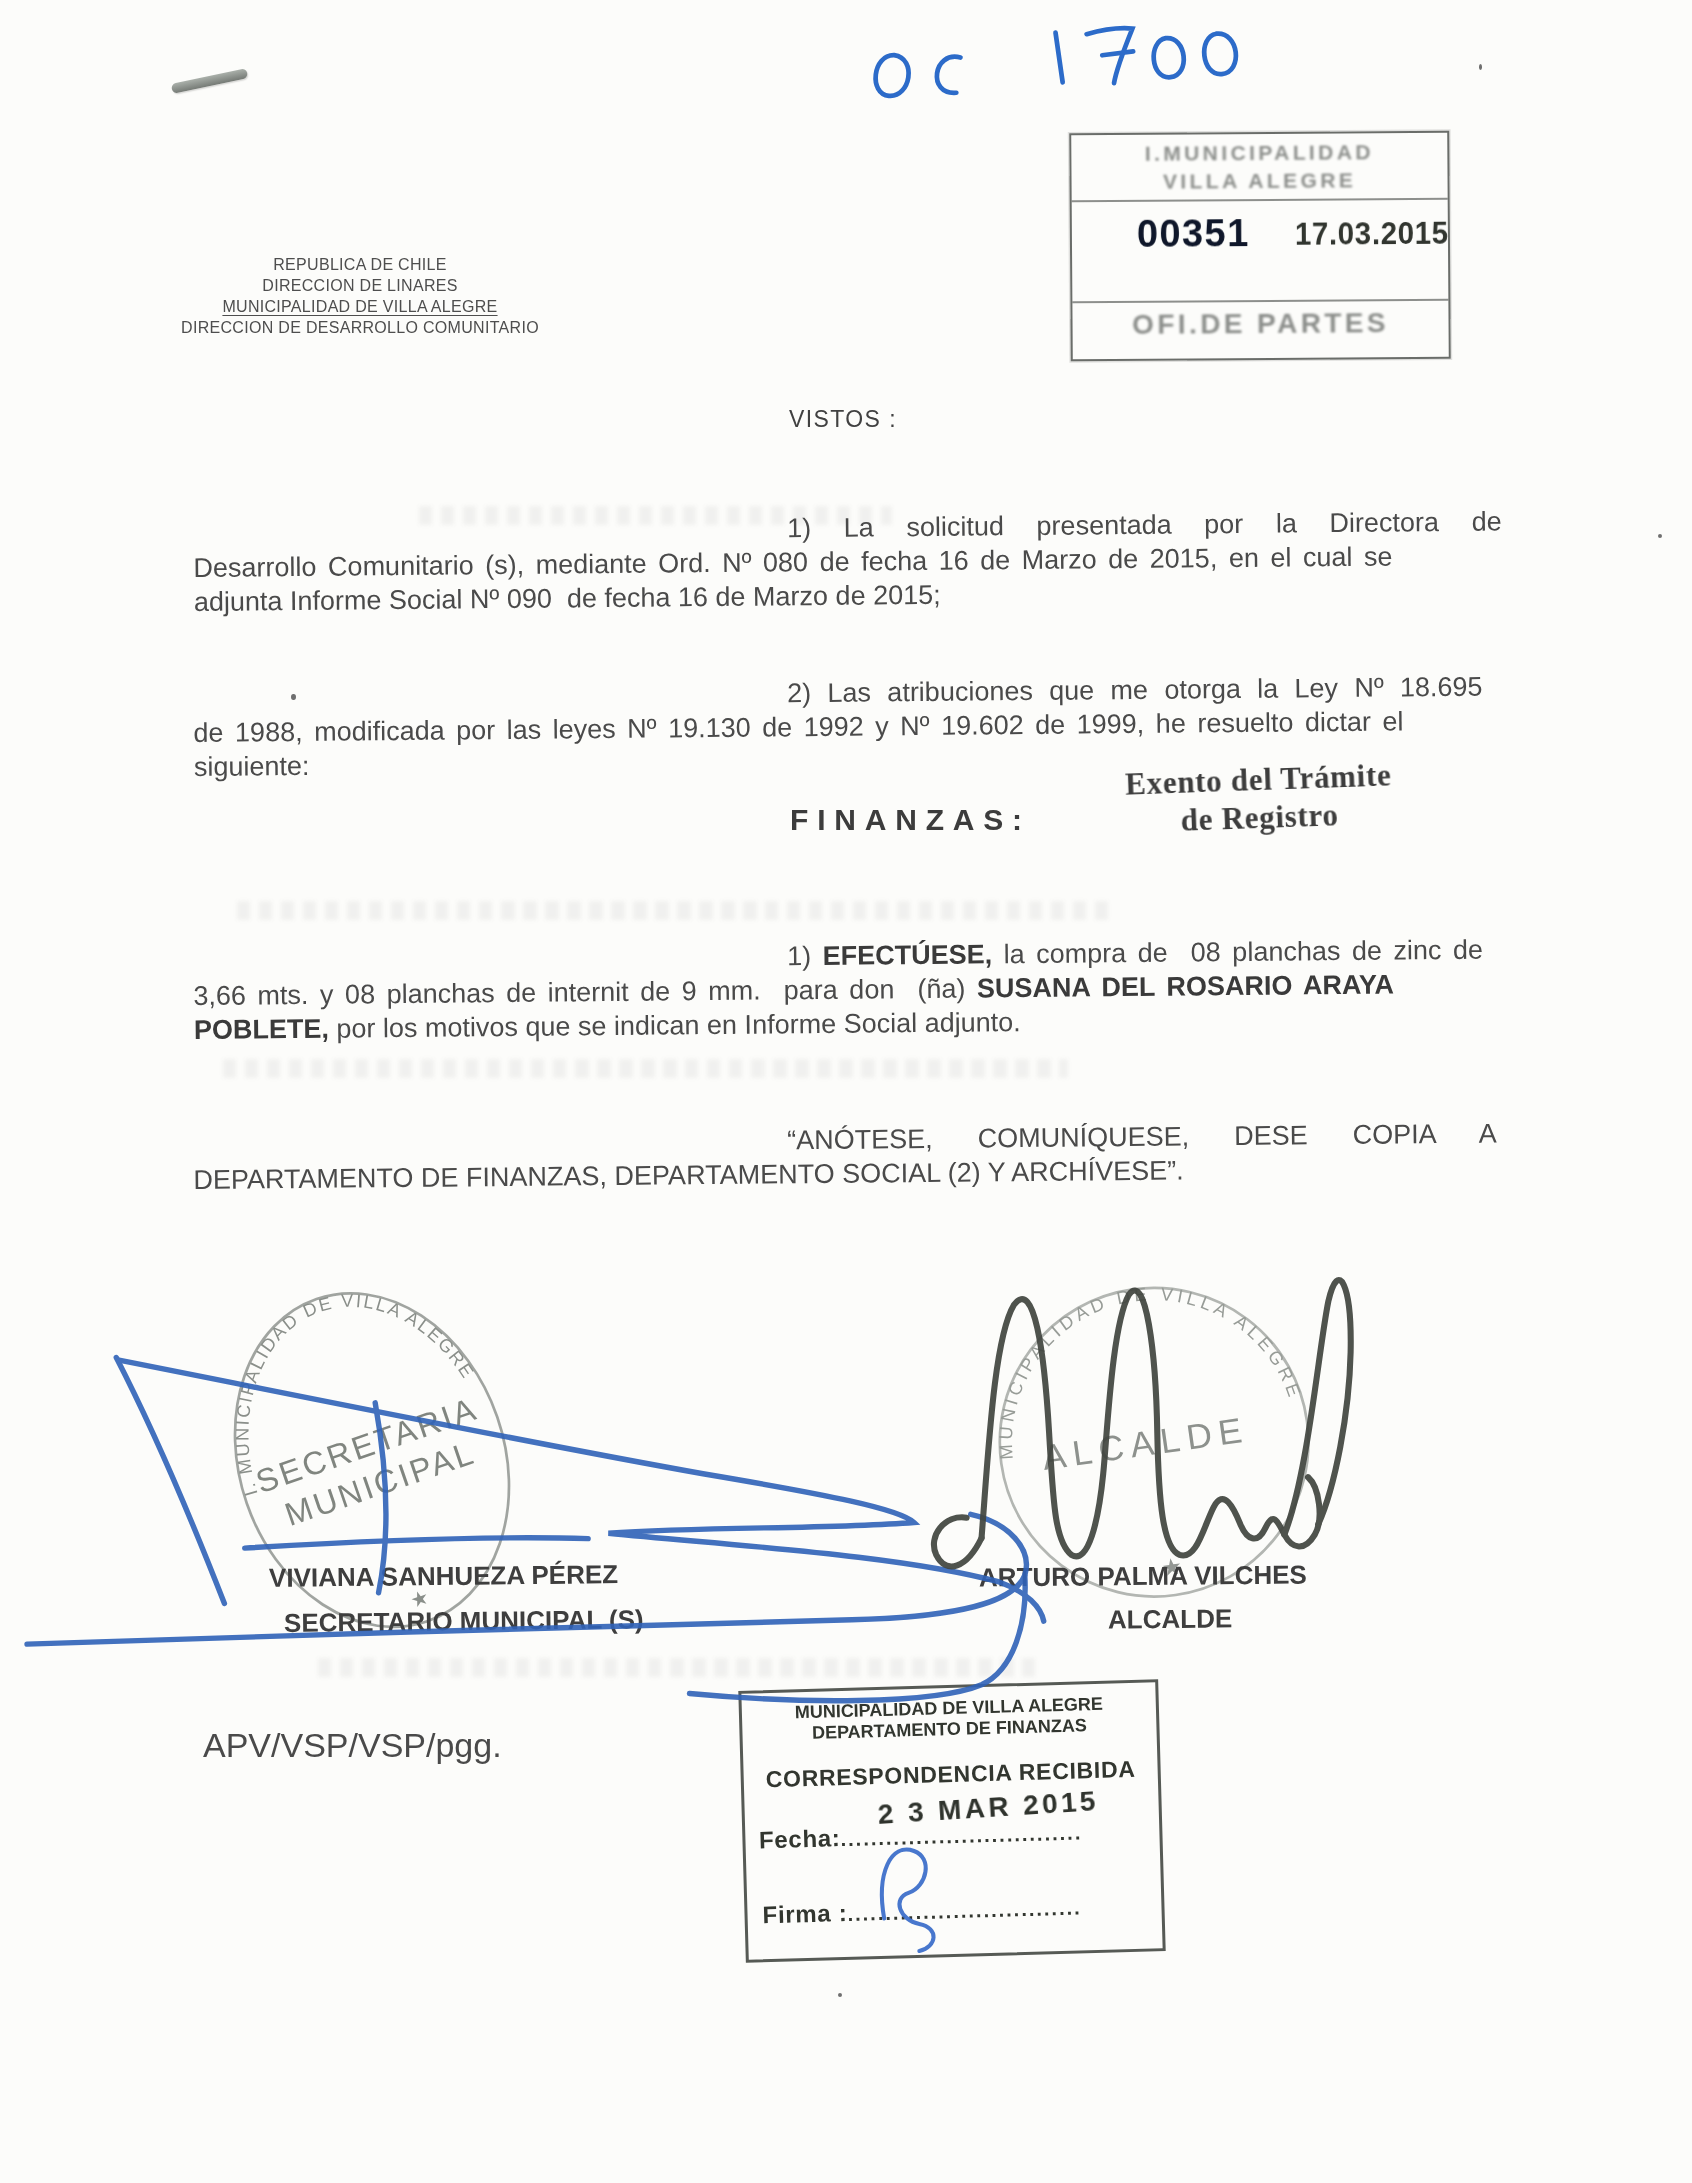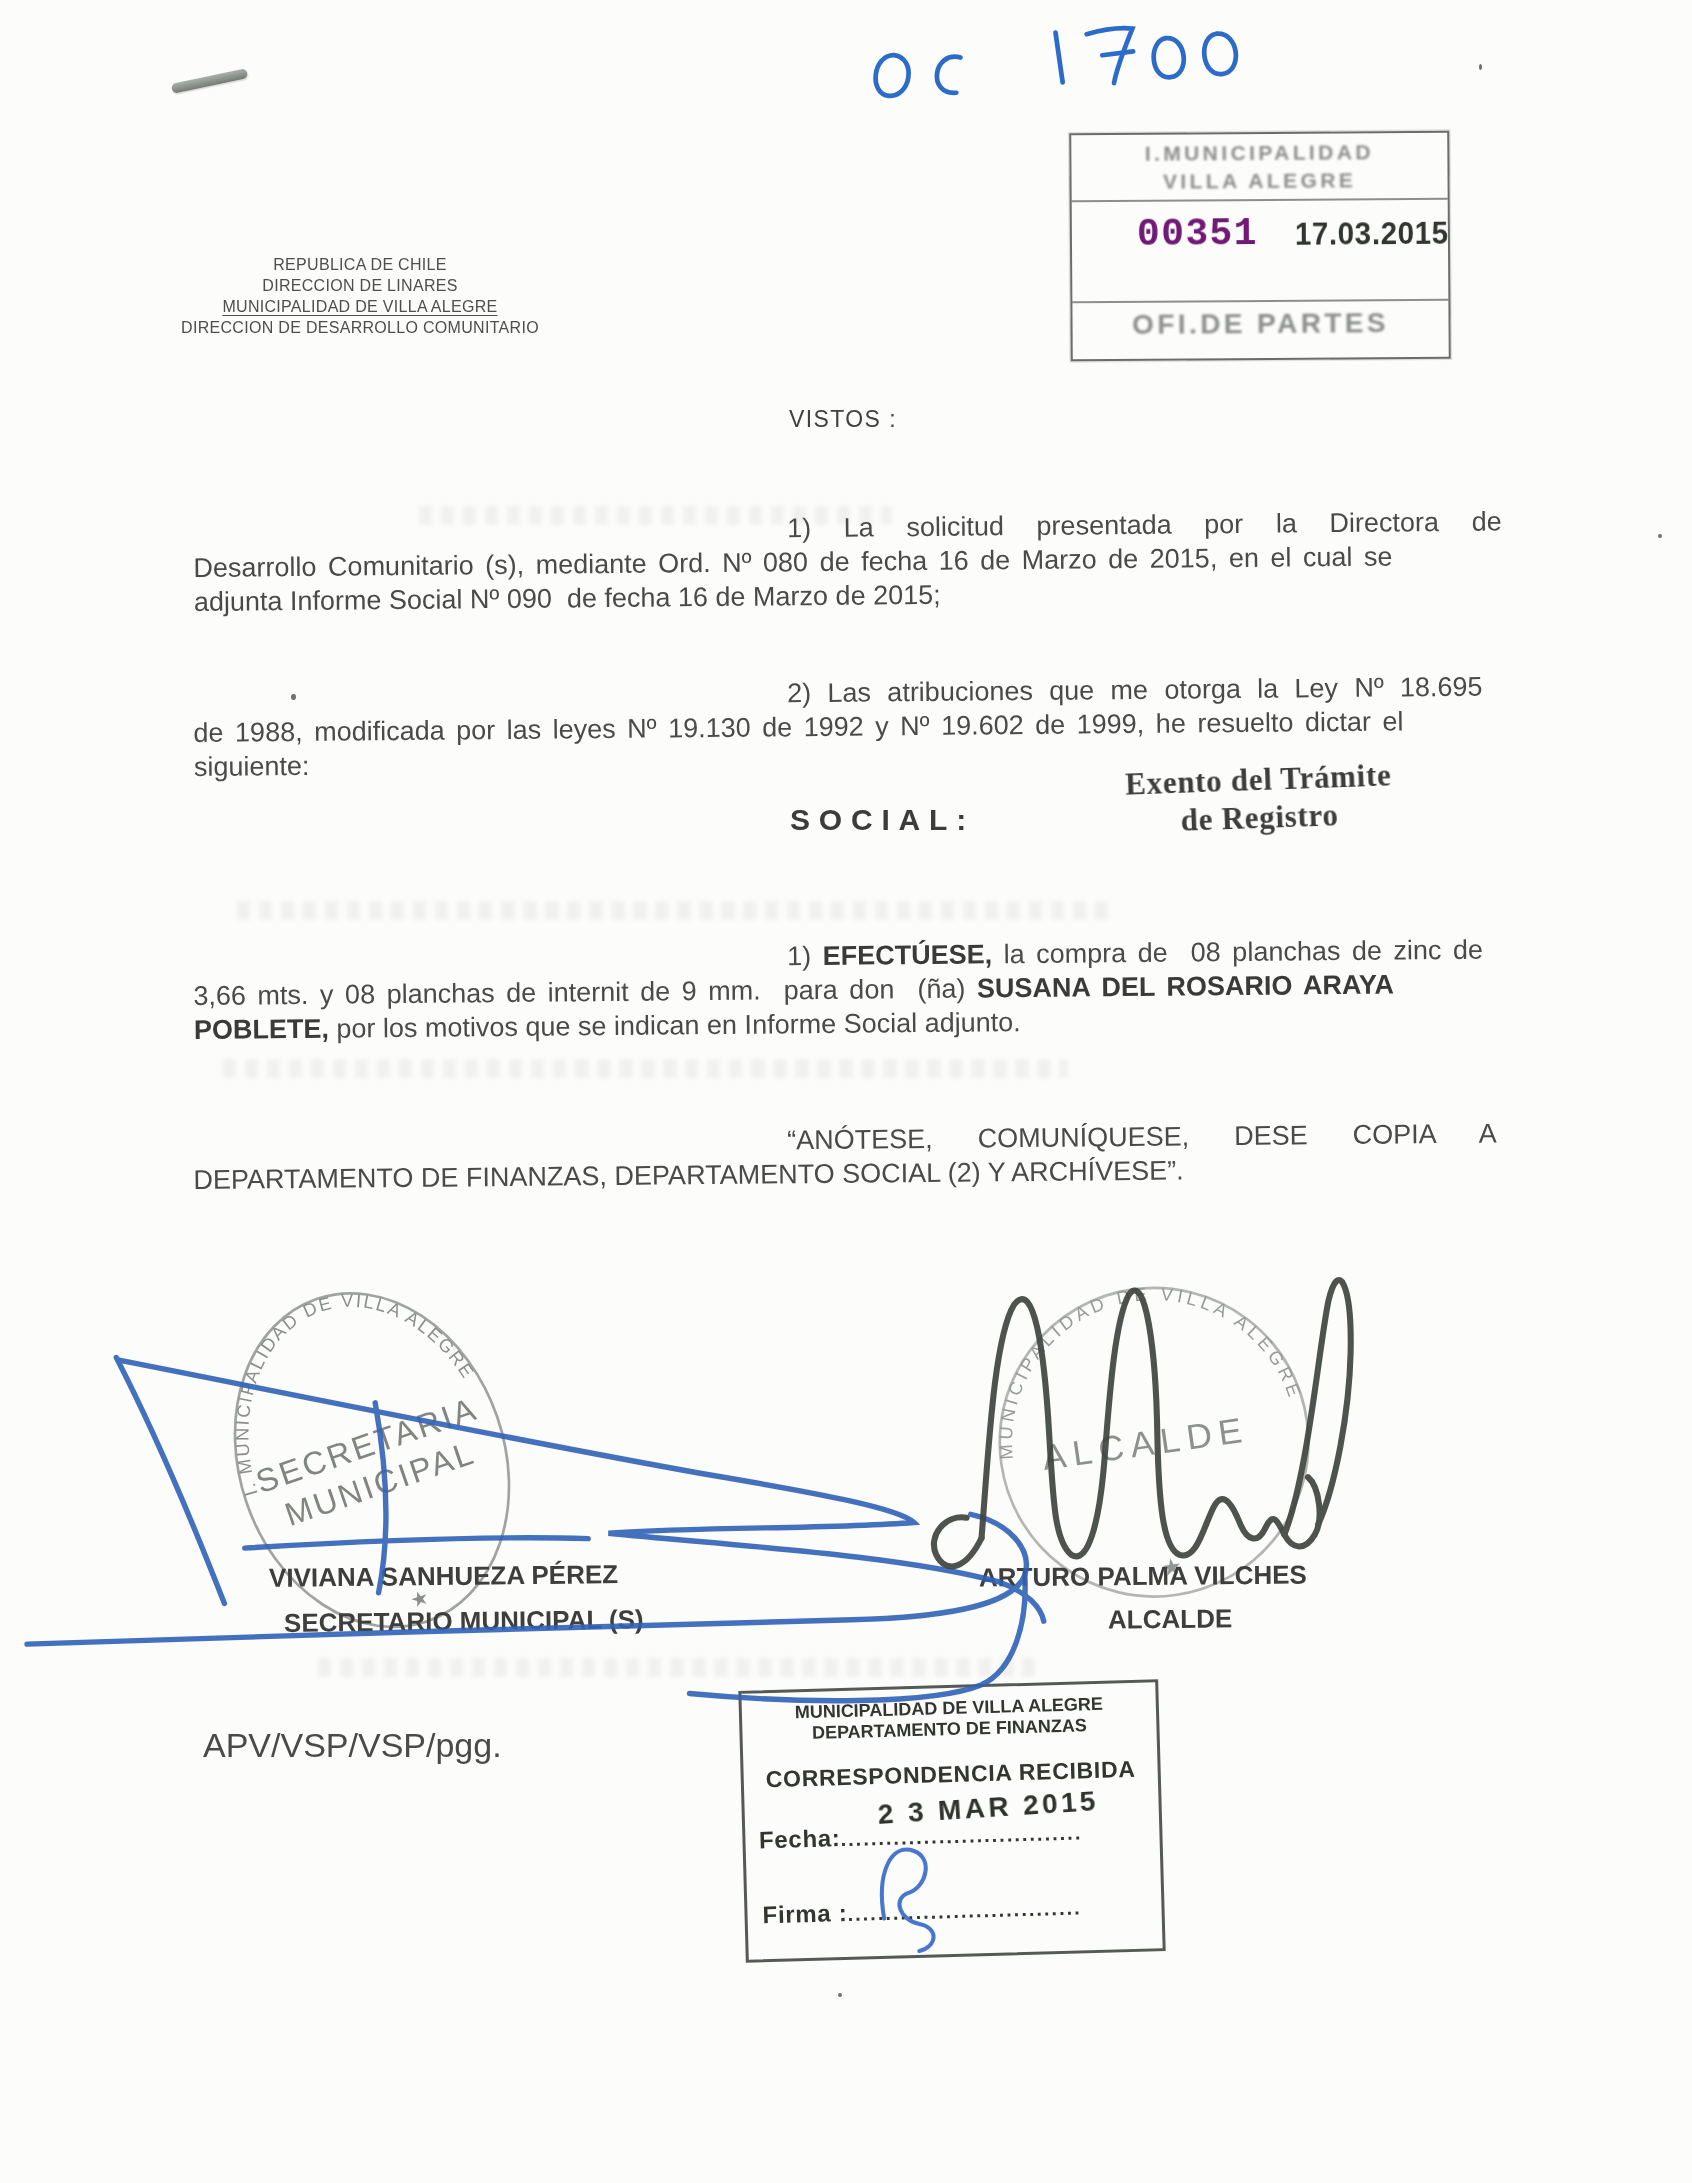--- a/index.html
+++ b/index.html
@@ -29,22 +29,22 @@
   .letterhead{position:absolute;left:154px;top:242px;width:412px;text-align:center;
     font-size:16px;line-height:21px;color:#4e4e4e;letter-spacing:0.3px;margin-top:12px;}
   .letterhead .u{text-decoration:underline;text-underline-offset:2.7px;text-decoration-thickness:1.4px;}
   
   .rstamp{position:absolute;left:1070px;top:132px;width:376px;height:224px;
     border:2.7px solid rgba(64,68,64,.78);box-shadow:0 0 0 1.4px rgba(64,68,64,.15);
     color:#474b47;transform:rotate(-0.4deg);}
   .rstamp .hline{position:absolute;left:0;width:100%;border-top:2px solid rgba(66,70,66,.6);}
   .rstamp .degraded{filter:blur(0.9px);opacity:.62;font-weight:bold;}
   .rstamp .hdr{position:absolute;width:100%;text-align:center;font-size:21px;letter-spacing:3.4px;}
-  .rstamp .num{position:absolute;top:78px;left:65px;font-family:Liberation Mono, monospace;
-    font-weight:bold;font-size:38px;color:#701a75;letter-spacing:1.4px;filter:blur(0.3px);}
+  .rstamp .num{position:absolute;top:78px;left:65px;font-family:Liberation Sans, sans-serif;
+    font-weight:bold;font-size:38px;color:#0f172a;letter-spacing:1.4px;filter:blur(0.3px);}
   .rstamp .dat{position:absolute;top:82px;left:223px;font-weight:bold;font-size:32px;
     color:#31352f;letter-spacing:0.7px;transform:scaleX(.92);transform-origin:left;filter:blur(0.3px);}
   .rstamp .ofi{position:absolute;top:174px;left:0;width:100%;text-align:center;
     font-size:28px;letter-spacing:3.4px;}
   
   .exento{position:absolute;left:1090px;top:761px;width:338px;text-align:center;
     font-family:"Liberation Serif",serif;font-weight:600;font-size:31px;line-height:38px;
     color:#3d3d3d;transform:rotate(-2deg);filter:blur(0.3px);letter-spacing:0.7px;}
   
   .sigline{position:absolute;font-weight:bold;color:#3e3e3e;white-space:pre;}
@@ -117,21 +117,21 @@
     <div class="line ws2">Desarrollo Comunitario (s), mediante Ord. Nº 080 de fecha 16 de Marzo de 2015, en el cual se</div>
     <div class="line">adjunta Informe Social Nº 090  de fecha 16 de Marzo de 2015;</div>
   </div>
 
   <div class="body-par" style="top:682px;">
     <div class="line indent ws1">2) Las atribuciones que me otorga la Ley Nº 18.695</div>
     <div class="line ws2">de 1988, modificada por las leyes Nº 19.130 de 1992 y Nº 19.602 de 1999, he resuelto dictar el</div>
     <div class="line">siguiente:</div>
   </div>
 
-  <div class="decreto line">SOCIAL:</div>
+  <div class="decreto line">FINANZAS:</div>
   <div class="exento">
     <div class="line">Exento del Trámite</div>
     <div class="line">de Registro</div>
   </div>
 
   <div class="body-par" style="top:945px;">
     <div class="line indent ws2"><span>1) </span><span class="b">EFECTÚESE,</span><span> la compra de  08 planchas de zinc de</span></div>
     <div class="line ws2"><span>3,66 mts. y 08 planchas de internit de 9 mm.  para don  (ña) </span><span class="b">SUSANA DEL ROSARIO ARAYA</span></div>
     <div class="line"><span class="b">POBLETE,</span><span> por los motivos que se indican en Informe Social adjunto.</span></div>
   </div>

